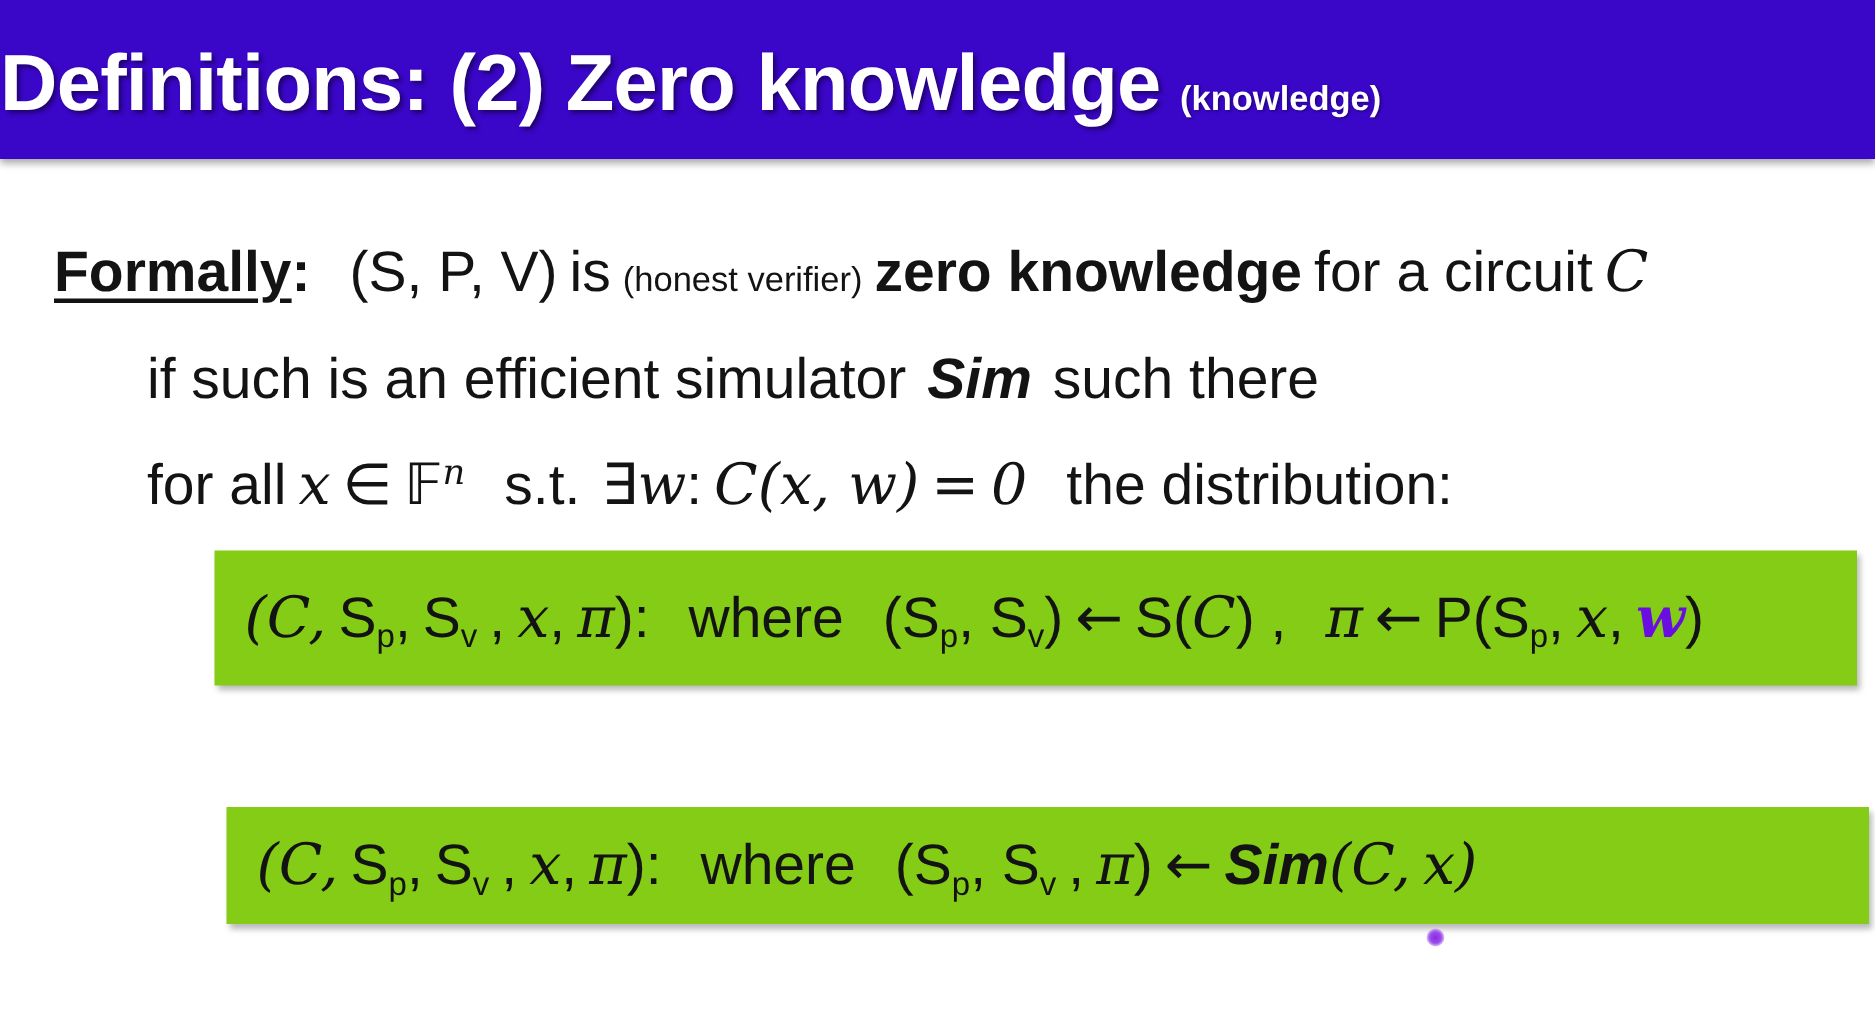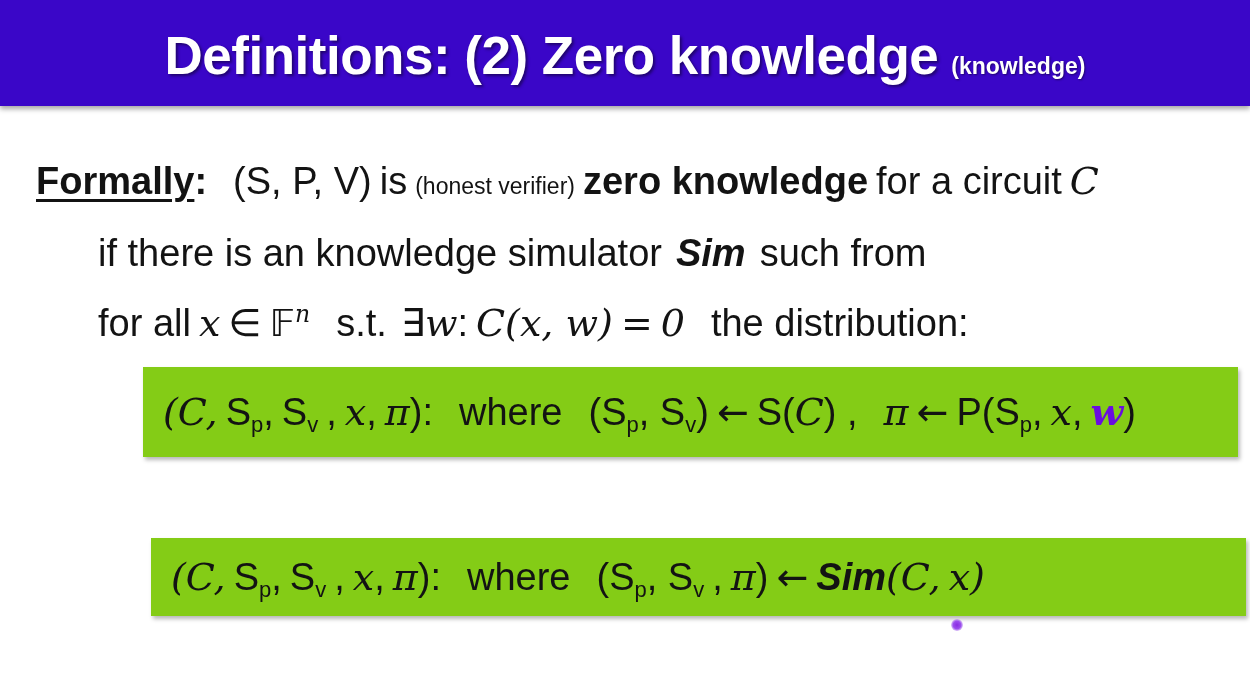--- a/index.html
+++ b/index.html
@@ -27,21 +27,21 @@
   #title-banner {
     position: absolute;
     left: 0;
     top: 0;
     width: 1250px;
     height: 106px;
     background: #3a06c8;
     box-shadow: 0 3px 5px rgba(0,0,0,0.35);
     display: flex;
     align-items: center;
-    justify-content: center;
+    justify-content: flex-start;
     overflow: hidden;
   }
   #title-line {
     display: flex;
     align-items: baseline;
     white-space: nowrap;
     transform: translateY(2px);
   }
   .title-main {
     color: #ffffff;
@@ -171,21 +171,21 @@
     </div>
   </div>
 
   <div id="body-area">
 
     <div class="line" id="line-formally">
       <span class="bold under">Formally</span><span class="bold">:</span><span class="sp-l"></span><span>(S, P, V)</span><span class="sp-s"></span><span>is</span><span class="sp-s"></span><span class="small">(honest verifier)</span><span class="sp-s"></span><span class="bold">zero knowledge</span><span class="sp-s"></span><span>for a circuit</span><span class="sp-s"></span><span class="mathvar">C</span>
     </div>
 
     <div class="line" id="line-sim">
-      <span>if there is an knowledge simulator</span><span class="sp"></span><span class="bi">Sim</span><span class="sp"></span><span>such from</span>
+      <span>if such is an efficient simulator</span><span class="sp"></span><span class="bi">Sim</span><span class="sp"></span><span>such there</span>
     </div>
 
     <div class="line" id="line-forall">
       <span>for all</span><span class="sp-s"></span><span class="mathvar">x</span><span class="sp-s"></span><span class="mathop">∈</span><span class="sp-s"></span><span class="mathop">𝔽</span><sup class="exp">n</sup><span class="sp-l"></span><span>s.t.</span><span class="sp"></span><span class="mathop">∃</span><span class="mathvar">w</span><span>:</span><span class="sp-s"></span><span class="mathvar">C</span><span class="mathvar">(x, w)</span><span class="sp-s"></span><span class="mathop">=</span><span class="sp-s"></span><span class="mathvar">0</span><span class="sp-l"></span><span>the distribution:</span>
     </div>
 
     <div class="grey-box" id="box-1">
       <div class="box-text">
         <span class="mathvar">(</span><span class="mathvar">C</span><span class="mathvar">,</span><span class="sp-s"></span><span>S</span><sub class="sb">p</sub><span>,</span><span class="sp-s"></span><span>S</span><sub class="sb">v</sub><span class="sp-s"></span><span>,</span><span class="sp-s"></span><span class="mathvar">x</span><span>,</span><span class="sp-s"></span><span class="greek">π</span><span>):</span><span class="sp-l"></span><span>where</span><span class="sp-l"></span><span>(S</span><sub class="sb">p</sub><span>, S</span><sub class="sb">v</sub><span>)</span><span class="sp-s"></span><span class="mathop">←</span><span class="sp-s"></span><span>S(</span><span class="mathvar">C</span><span>) ,</span><span class="sp-l"></span><span class="greek">π</span><span class="sp-s"></span><span class="mathop">←</span><span class="sp-s"></span><span>P(S</span><sub class="sb">p</sub><span>,</span><span class="sp-s"></span><span class="mathvar">x</span><span>,</span><span class="sp-s"></span><span class="witness">w</span><span>)</span>
       </div>

